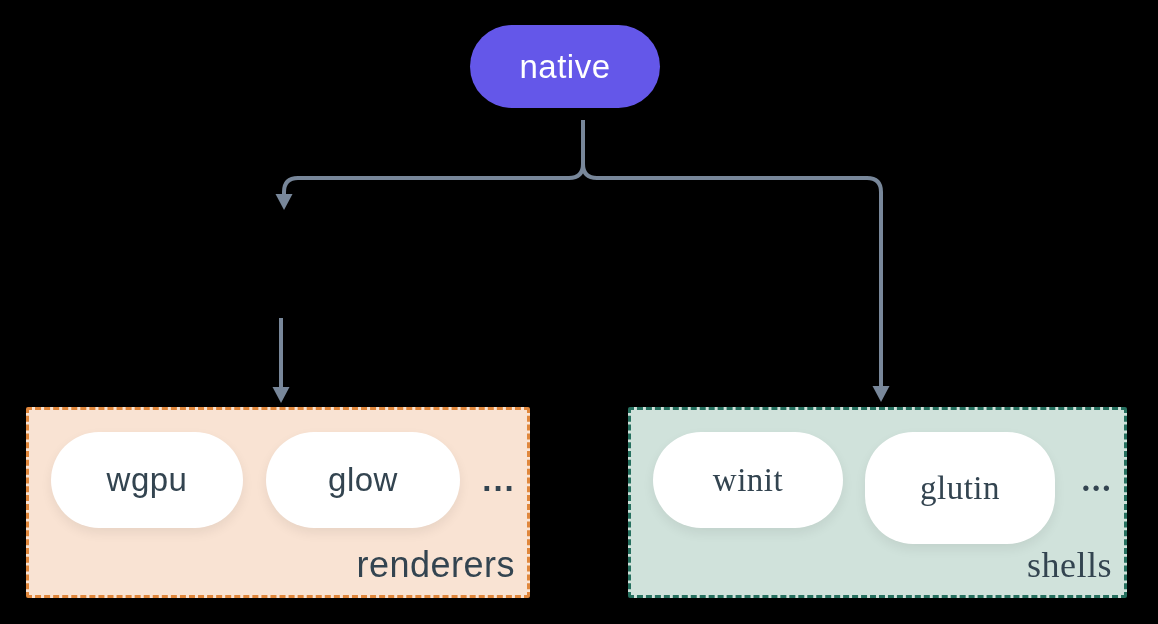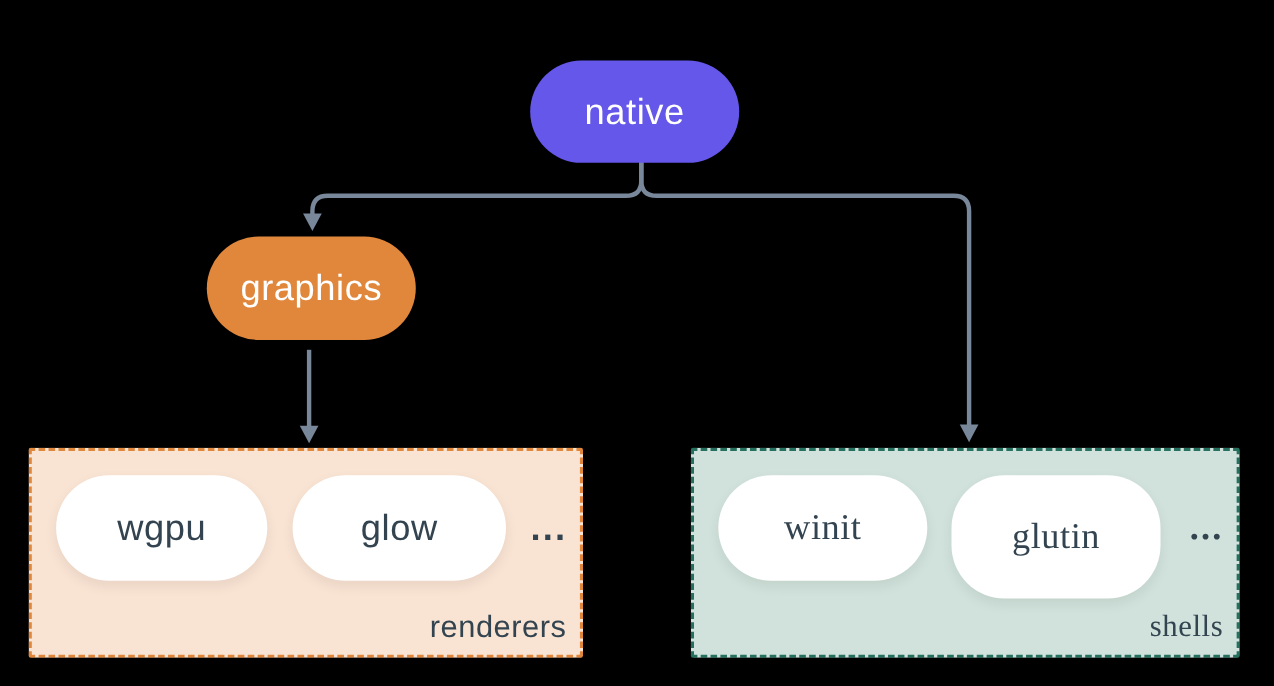--- a/index.html
+++ b/index.html
@@ -45,24 +45,23 @@
     position:absolute;
     display:flex;
     align-items:center;
     justify-content:center;
     border-radius:48px;
     font-size:33px;
     font-weight:500;
     letter-spacing:0.5px;
   }
   .pill-native{
-    left:482px;top:25px;width:190px;height:93px;
+    left:470px;top:25px;width:190px;height:83px;
     background:var(--native);
     color:var(--white-text);
-    margin-top:30px;
   }
   .pill-graphics{
     left:188px;top:215px;width:190px;height:94px;
     background:var(--graphics);
     color:var(--white-text);
   }
   .group{
     position:absolute;
     top:407px;
     height:191px;
@@ -97,21 +96,21 @@
     font-size:33px;
     font-weight:600;
     letter-spacing:2px;
   }
   .group-renderers .ellipsis{left:440px;width:60px;}
   .group-shells   .ellipsis{left:436px;width:60px;}
   .group-label{
     position:absolute;
     right:12px;bottom:9px;
     color:var(--dark-text);
-    font-size:28px;
+    font-size:36px;
     font-weight:400;
     letter-spacing:0.5px;
   }
 </style>
 </head>
 <body>
 
 <div class="canvas">
 
   <svg class="connectors" viewBox="0 0 1158 624" xmlns="http://www.w3.org/2000/svg">
@@ -120,23 +119,20 @@
     <path d="M583 120 V164 Q583 178 597 178 H867 Q881 178 881 192 V388"></path>
     <polygon points="872.5,386 889.5,386 881,402"></polygon>
     <path d="M281 318 V388"></path>
     <polygon points="272.5,387 289.5,387 281,403"></polygon>
   </svg>
 
   <div class="pill pill-native">
     <span>native</span>
   </div>
 
-  <div class="pill pill-graphics">
-    <span>graphics</span>
-  </div>
 
   <div class="group group-renderers">
     <div class="pill pill-item item-1">
       <span>glow</span>
     </div>
     <div class="pill pill-item item-0">
       <span>wgpu</span>
     </div>
     <span class="ellipsis">...</span>
     <span class="group-label">renderers</span>

